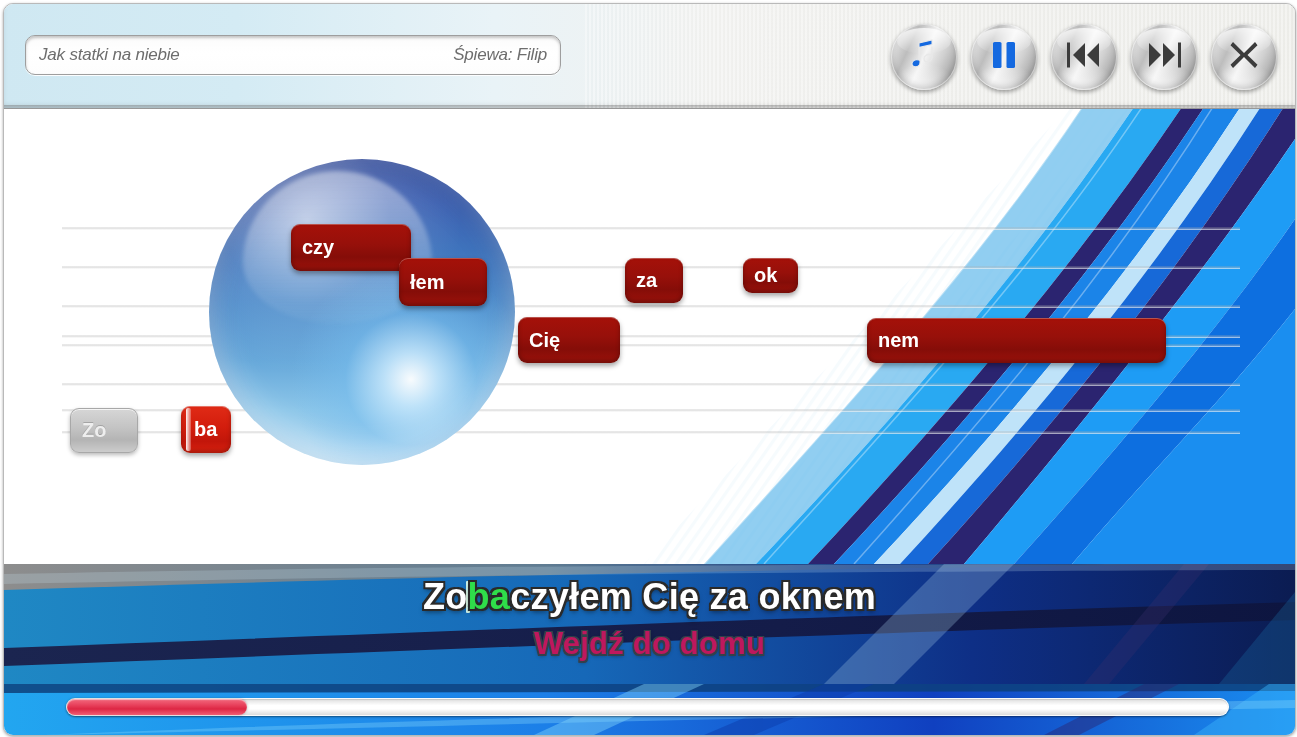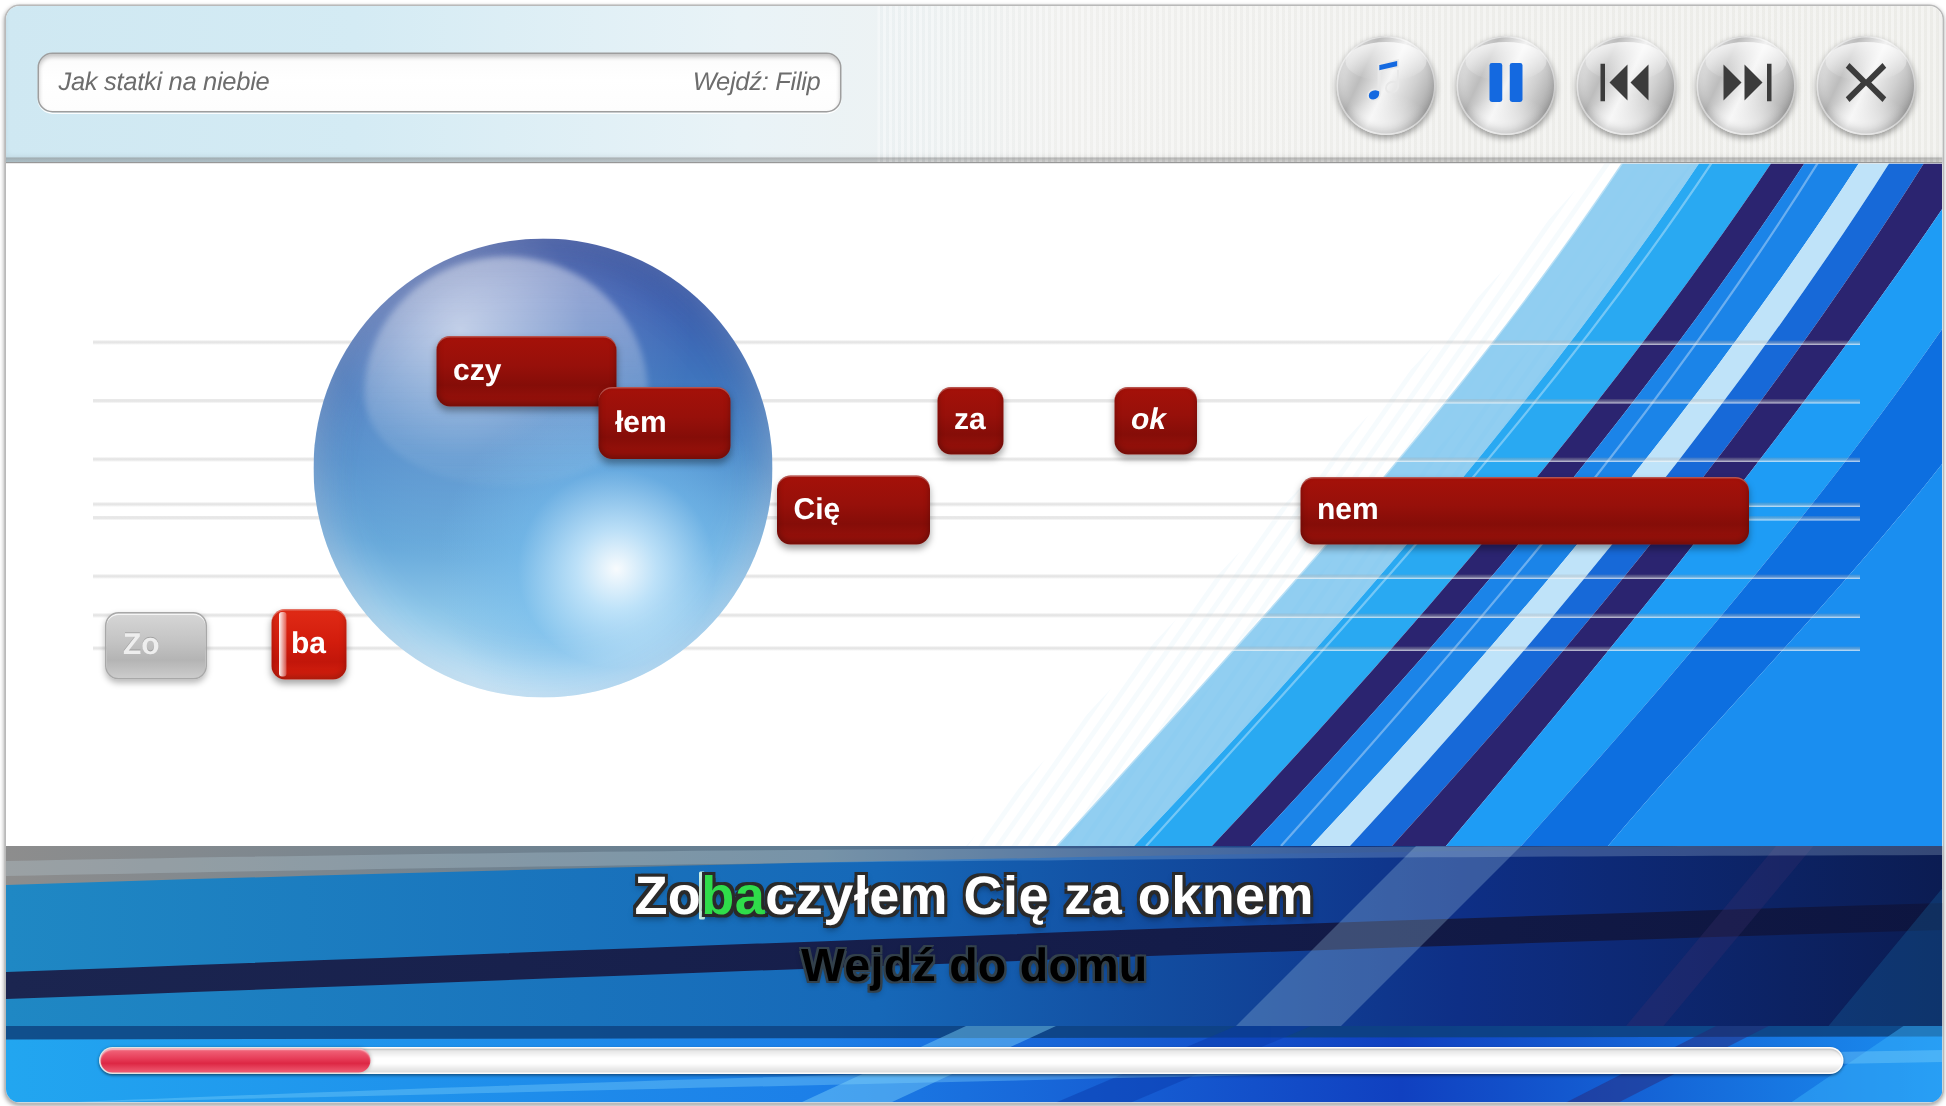--- a/index.html
+++ b/index.html
@@ -84,21 +84,21 @@
   
   .lyrics{position:absolute;left:0;top:560px;width:100%;height:120px;overflow:hidden;}
   .lyr-bg{position:absolute;inset:0;}
   .lyr-line1{position:absolute;left:0;right:0;top:12px;text-align:center;
     font-size:36px;font-weight:700;color:#ffffff;letter-spacing:.3px;
     text-shadow:-2px -2px 0 #2a2a2a,2px -2px 0 #2a2a2a,-2px 2px 0 #2a2a2a,2px 2px 0 #2a2a2a,0 3px 5px rgba(0,0,0,.5);}
   .lyr-line1 .sung{color:#2fdd4a;}
   .lyr-line1 .caret{display:inline-block;width:4px;height:32px;vertical-align:-4px;
     background:rgba(225,255,235,.9);margin:0 -2px;border-radius:1px;}
   .lyr-line2{position:absolute;left:0;right:0;top:62px;text-align:center;
-    font-size:31px;font-weight:700;color:#000000;letter-spacing:.2px;
+    font-size:31px;font-weight:700;color:#be185d;letter-spacing:.2px;
     text-shadow:-1.5px -1.5px 0 #33414b,1.5px -1.5px 0 #33414b,-1.5px 1.5px 0 #33414b,1.5px 1.5px 0 #33414b,0 2px 4px rgba(0,0,0,.4);}
 
   
   .footer{position:absolute;left:0;top:680px;width:100%;height:51px;overflow:hidden;}
   .foot-bg{position:absolute;inset:0;}
   .pbar{position:absolute;left:62px;top:14px;width:1163px;height:18px;border-radius:9px;
     background:linear-gradient(to bottom,#dedede 0%,#ffffff 40%,#ffffff 62%,#dcdcdc 100%);
     box-shadow:0 1px 2px rgba(0,0,0,.45), inset 0 1px 1px rgba(0,0,0,.12);
     border:1px solid rgba(255,255,255,.85);box-sizing:border-box;}
   .pfill{position:absolute;left:0;top:0;height:100%;border-radius:9px;
@@ -108,21 +108,21 @@
 </head>
 <body>
 
 <div class="app">
 
   <div class="titlebar">
     <div class="tb-streak"></div>
 
     <div class="song-field">
       <div class="song-title">Jak statki na niebie</div>
-      <div class="song-singer">Wejdź: Filip</div>
+      <div class="song-singer">Śpiewa: Filip</div>
     </div>
 
     <div class="controls">
 
       <div class="cbtn">
         <span>
           <svg width="30" height="34" viewBox="0 0 30 34">
             <path d="M11 24.5c0 2.5-2.2 4.3-4.6 4.3C4.3 28.8 3 27.5 3 25.8c0-2.4 2.3-4.2 4.8-4.2.8 0 1.5.2 2.2.5V5l13-3v4.5L11 9.3z" fill="#1469e0" stroke="#e8e8e8" stroke-width="1.1"></path>
             <path d="M23 8.5v11c0 2.4-2.2 4.2-4.6 4.2-2.1 0-3.4-1.3-3.4-3 0-2.4 2.3-4.2 4.8-4.2.8 0 1.5.2 2.2.5" fill="none" stroke="#e8e8e8" stroke-width="1.3"></path>
           </svg>
@@ -241,24 +241,24 @@
         </div>
         <div class="note pending" style="left: 287px; top: 115px; width: 120px; height: 47px;">
           <span class="lbl">czy</span>
         </div>
         <div class="note pending" style="left: 395px; top: 149px; width: 88px; height: 48px;">
           <span class="lbl">łem</span>
         </div>
         <div class="note pending" style="left: 514px; top: 208px; width: 102px; height: 46px;">
           <span class="lbl">Cię</span>
         </div>
-        <div class="note pending" style="left: 621px; top: 149px; width: 44px; height: 45px;">
+        <div class="note pending" style="left: 621px; top: 149px; width: 58px; height: 45px;">
           <span class="lbl">za</span>
         </div>
-        <div class="note pending" style="left: 739px; top: 149px; width: 55px; height: 45px; font-style: italic;">
+        <div class="note pending" style="left: 739px; top: 149px; width: 55px; height: 35px;">
           <span class="lbl">ok</span>
         </div>
         <div class="note pending" style="left: 863px; top: 209px; width: 299px; height: 45px;">
           <span class="lbl">nem</span>
         </div>
       </div>
   </div>
 
   <div class="lyrics">
     <svg class="lyr-bg" viewBox="0 0 1291 120" preserveAspectRatio="none">

